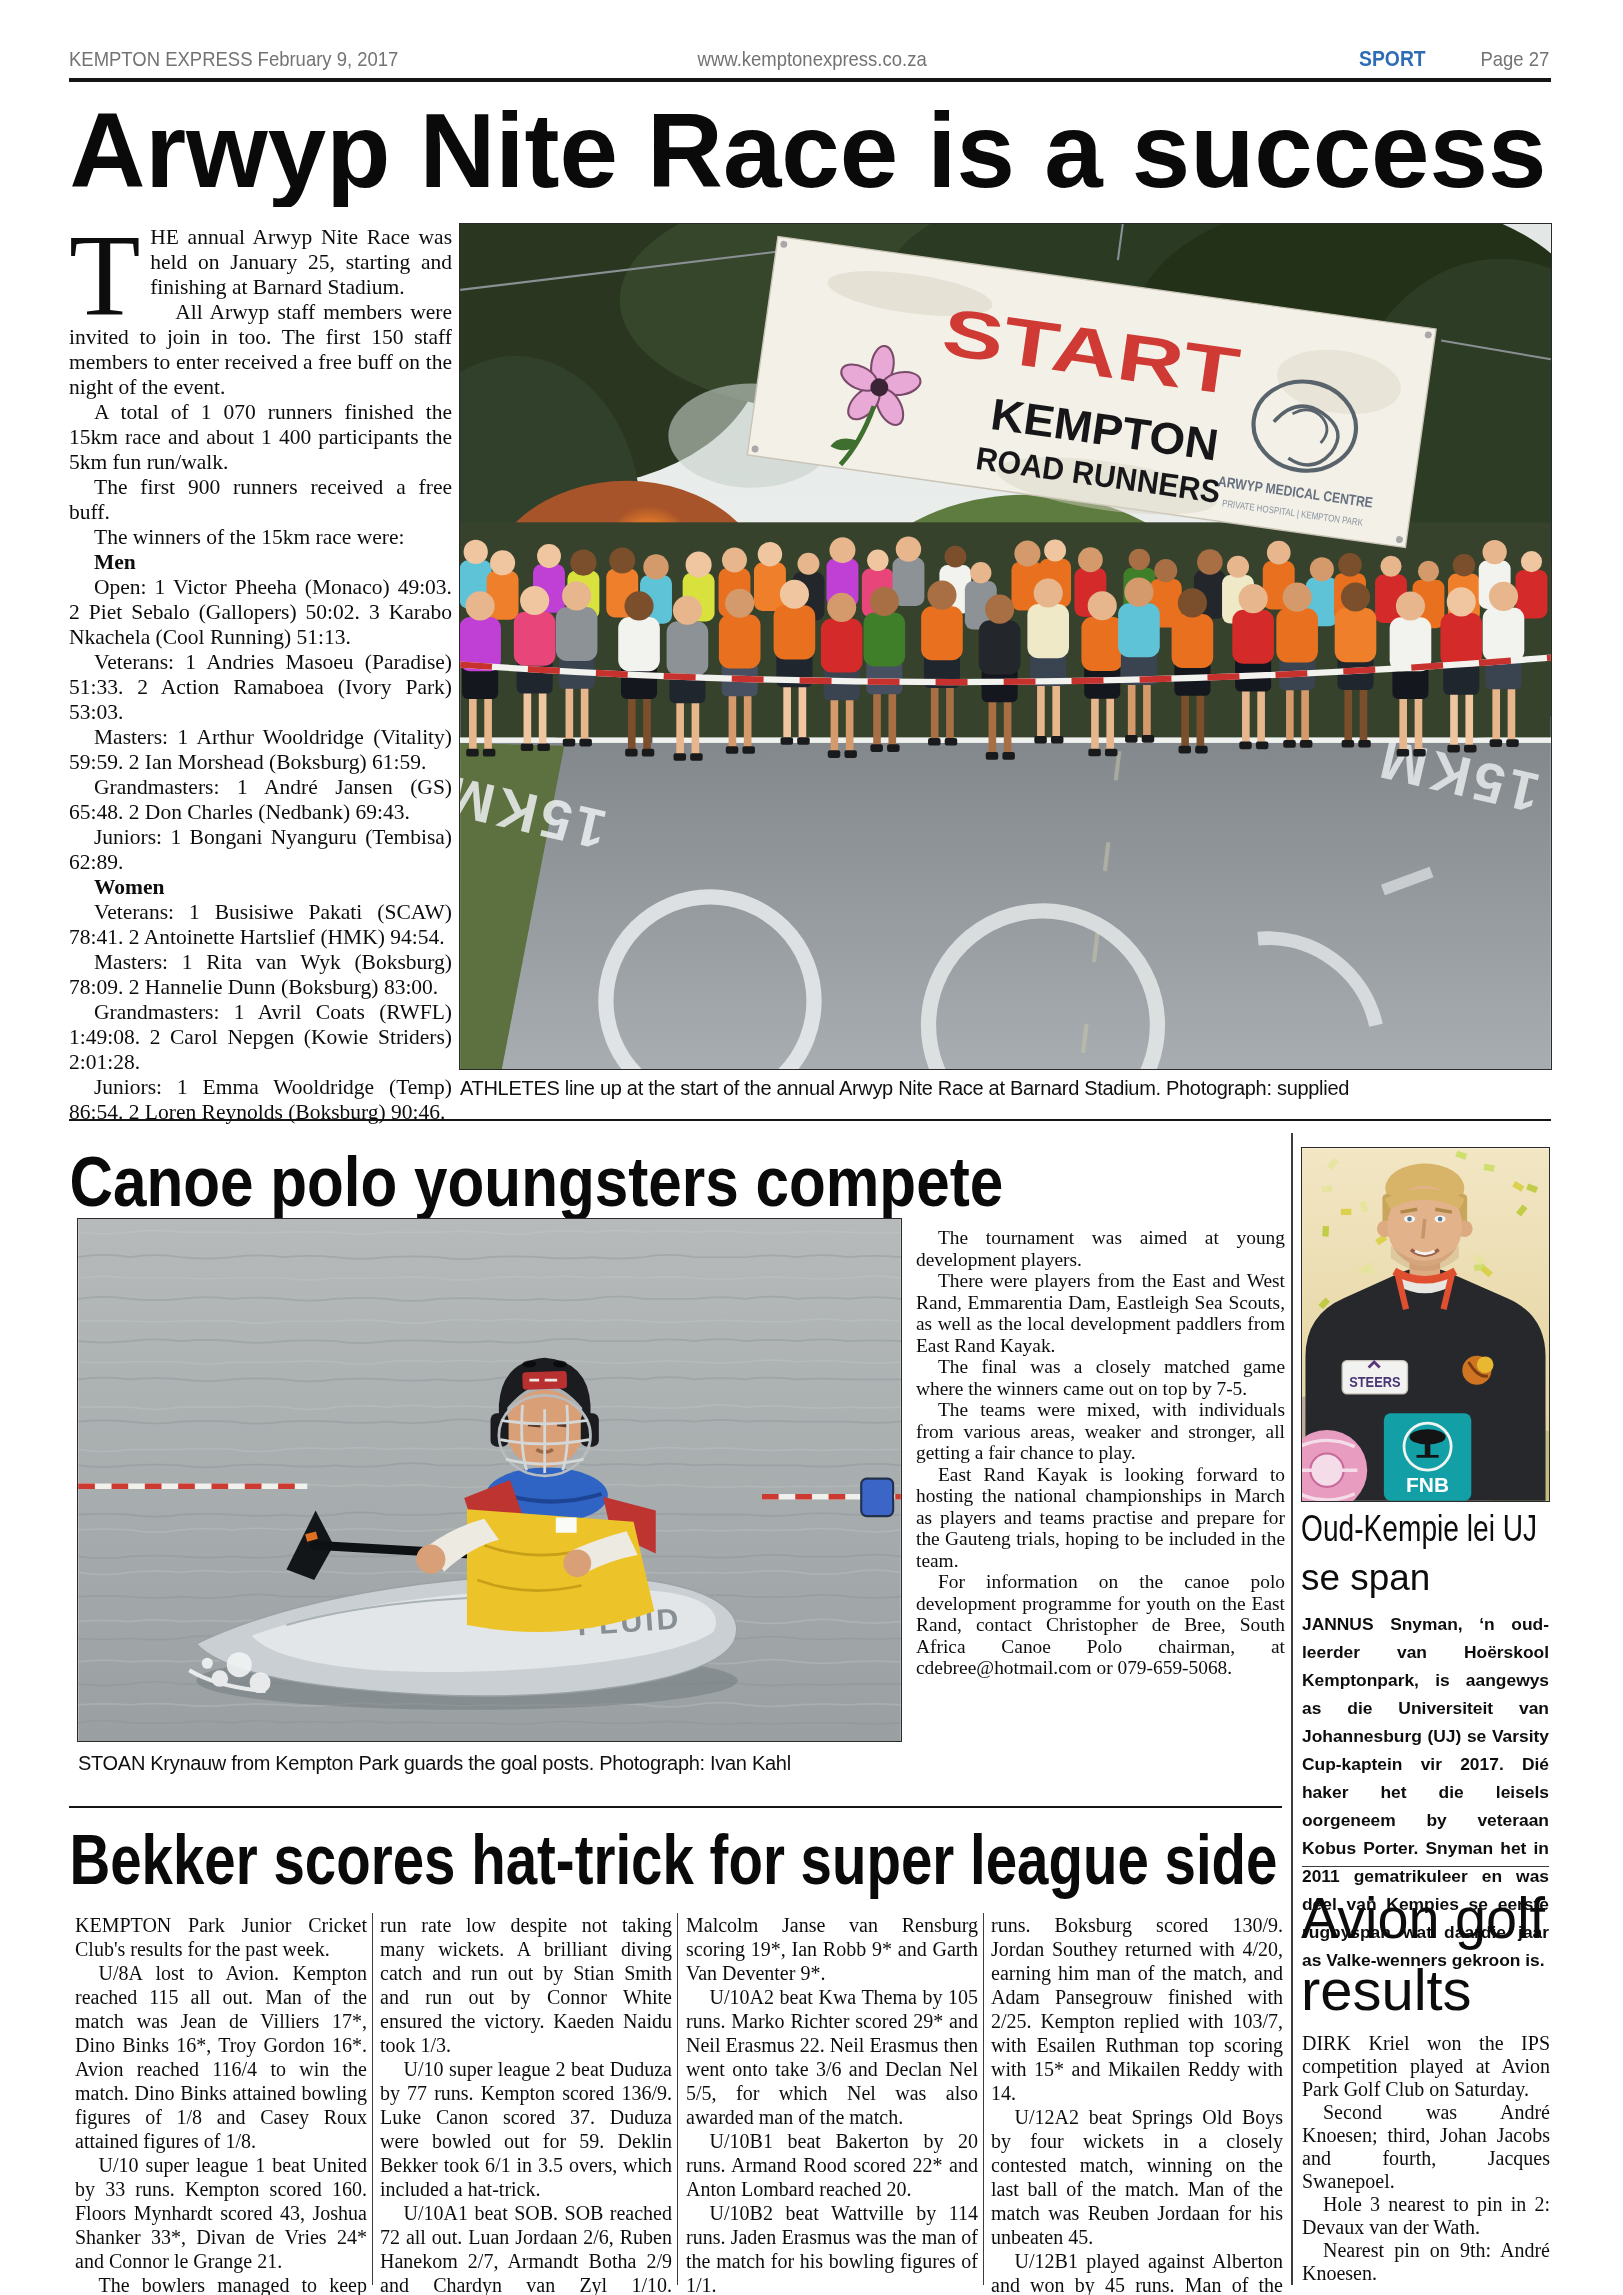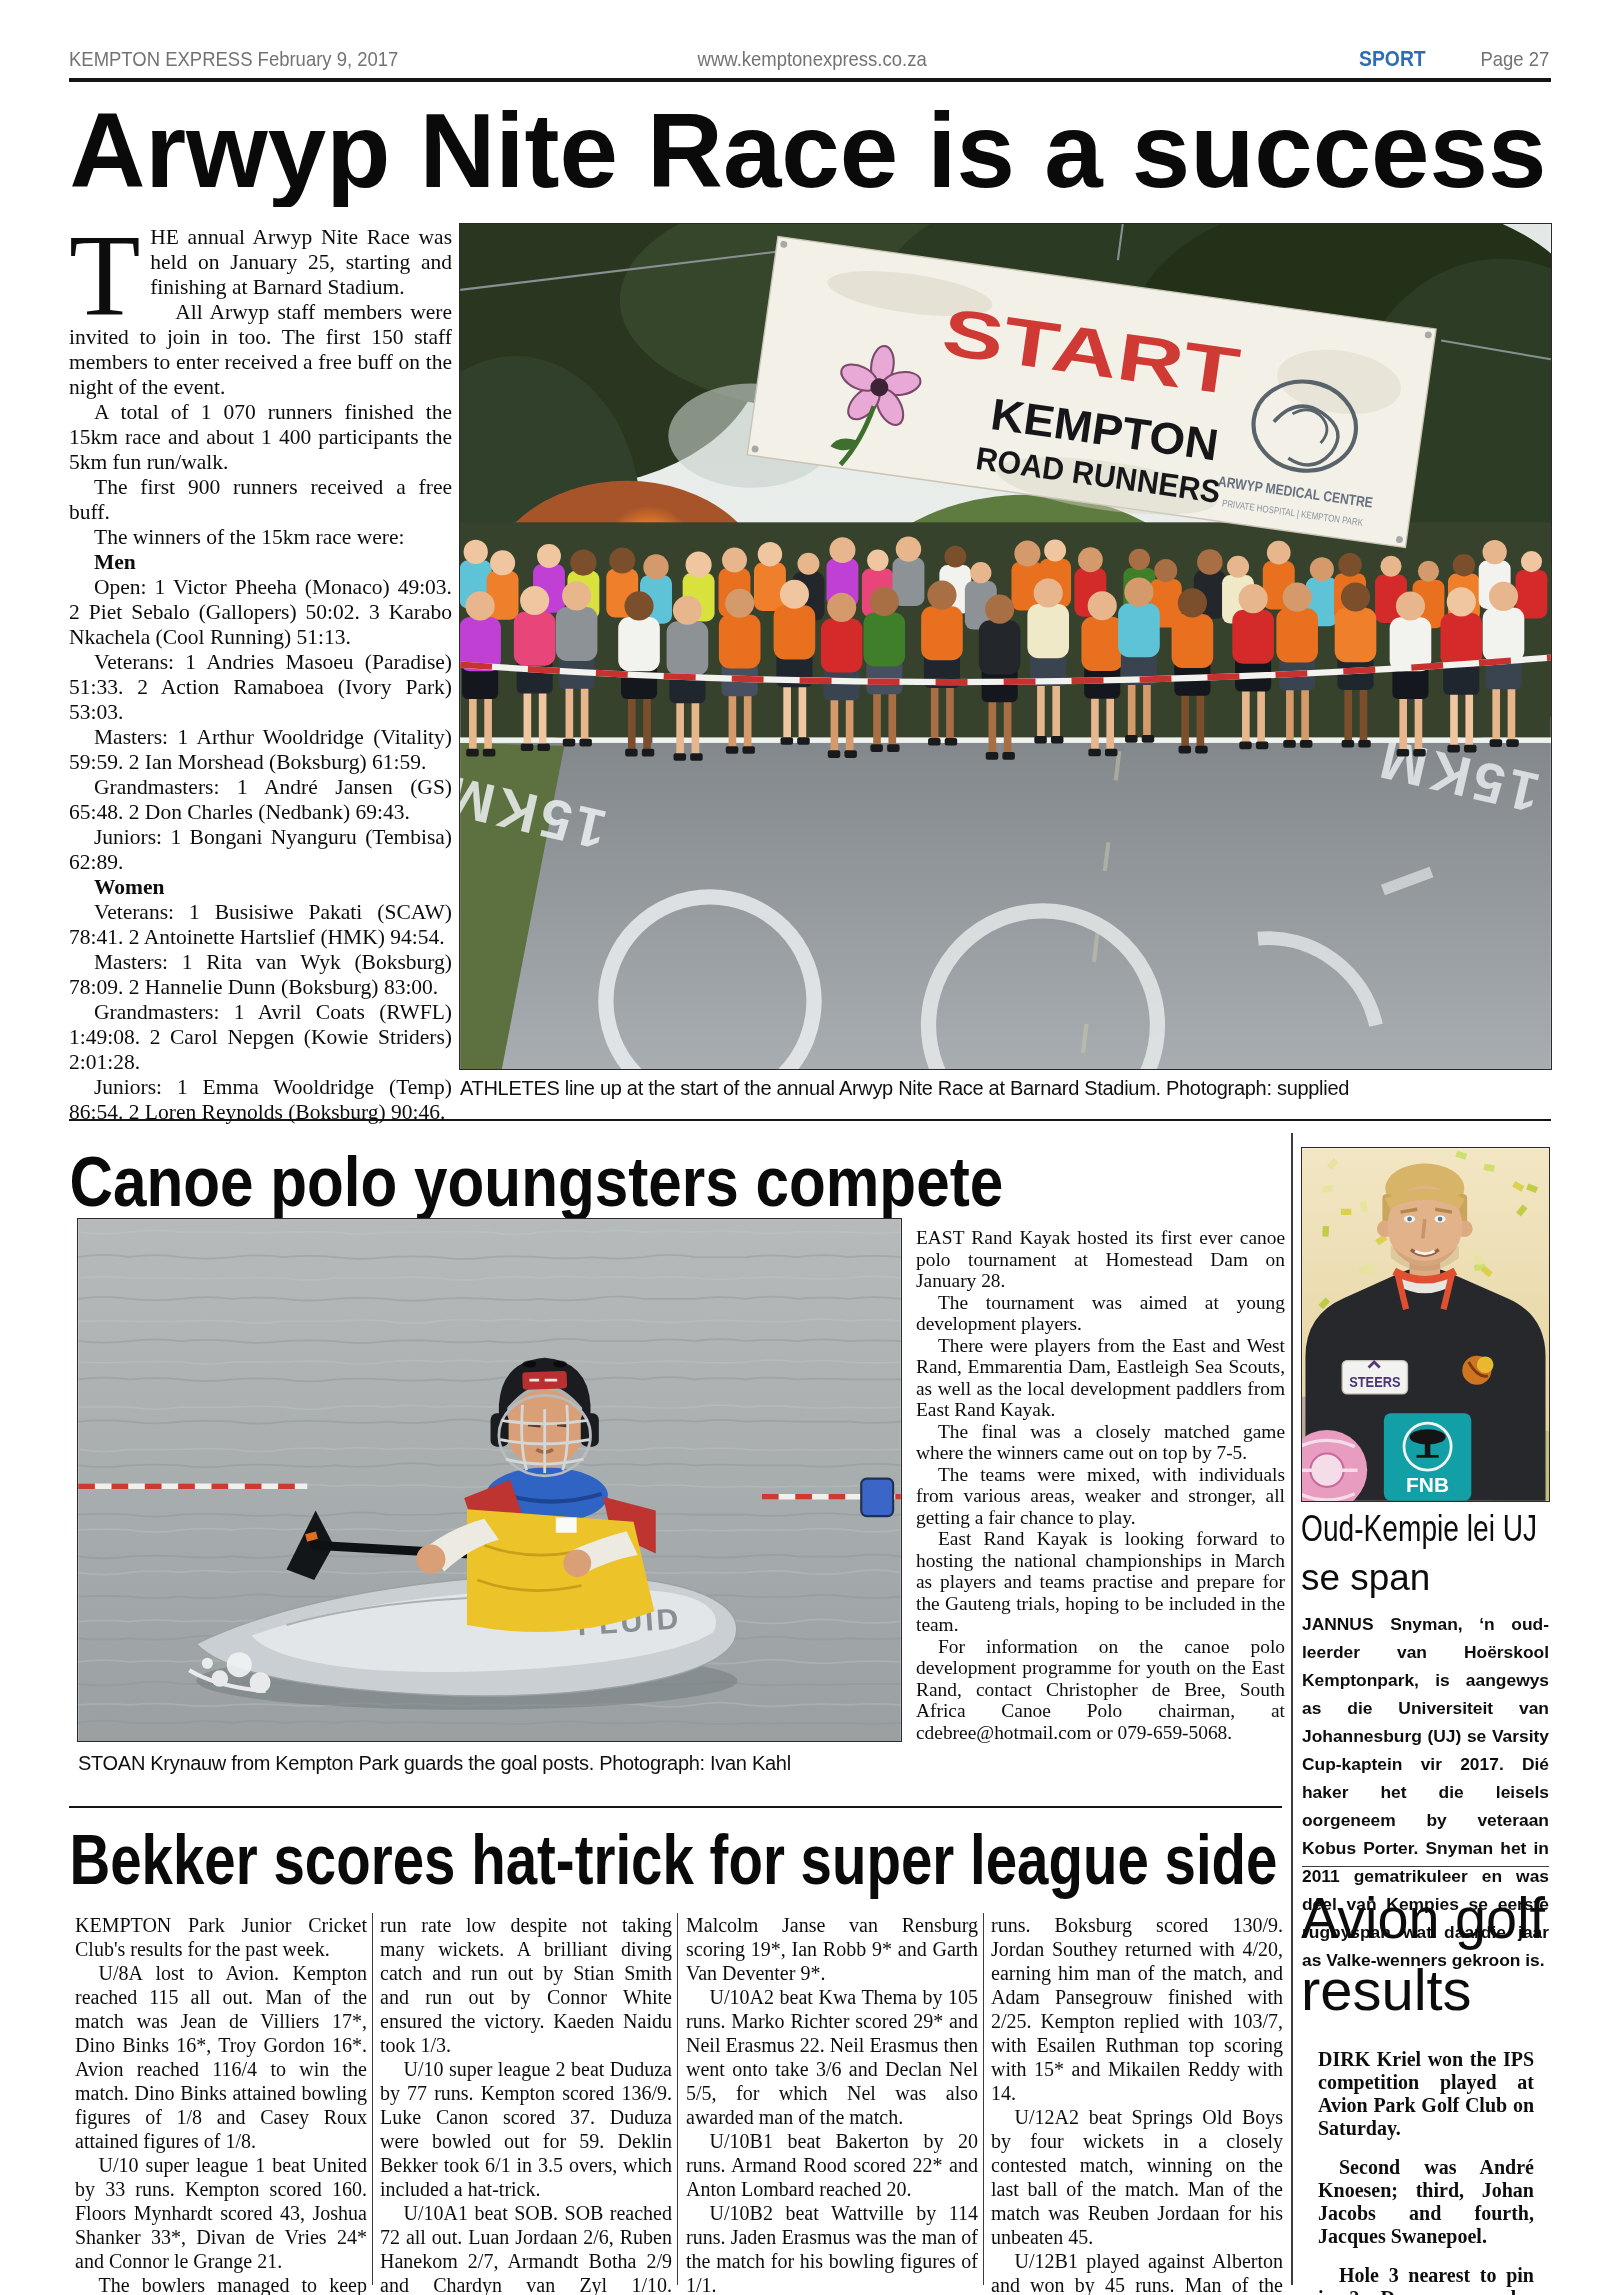--- a/index.html
+++ b/index.html
@@ -17,21 +17,21 @@
   .body-text p.ind{text-indent:25px;}
   .bold-label{font-weight:bold;}
   .gap-above{margin-top:25px;}
   .canoe-text{font-size:19.4px;line-height:21.5px;text-align:justify;}
   .canoe-text p{margin:0;}
   .canoe-text p.ind{text-indent:22px;}
   .cric-text{font-size:20px;line-height:24px;text-align:justify;}
   .cric-text p{margin:0;}
   .cric-text p.ind{text-indent:23.6px;}
   .golf-text{font-size:20px;line-height:23px;text-align:justify;}
-  .golf-text p{margin:16px;font-weight:bold;}
+  .golf-text p{margin:0;}
   .golf-text p.ind{text-indent:21px;}
   .afr-text{font-family:"Liberation Sans","DejaVu Sans",sans-serif;font-weight:bold;
             font-size:17.4px;line-height:28px;text-align:justify;}
   .afr-text p{margin:0;}
   .caption{font-family:"Liberation Sans","DejaVu Sans",sans-serif;font-weight:normal;
            font-size:20px;letter-spacing:-0.3px;color:#101010;}
   .dropcap{float:left;font-size:117px;line-height:90px;margin:5.6px 9.7px 0 0;font-weight:400;}
   .photo-frame{outline:1.4px solid #2a2a2a;}
   svg text{font-family:"Liberation Sans","DejaVu Sans",sans-serif;}
 </style>
@@ -474,21 +474,20 @@
       <circle cx="232" cy="642" r="18"></circle>
         <circle cx="204" cy="662" r="12"></circle>
         <circle cx="262" cy="668" r="15"></circle>
       <circle cx="186" cy="640" r="8"></circle>
         <path d="M160,650 q40,24 110,30" stroke="#f2f4f4" stroke-width="6" fill="none"></path>
     </g>
   </svg>
   <div class="abs caption" style="left:78px;top:1752px;width:826px;">STOAN Krynauw from Kempton Park guards the goal posts. Photograph: Ivan Kahl</div>
 
   <div class="abs canoe-text" style="left:916px;top:1227px;width:369px;">
-    <p>EAST Rand Kayak hosted its first ever canoe polo tournament at Homestead Dam on January 28.</p>
     <p class="ind">The tournament was aimed at young development players.</p>
     <p class="ind">There were players from the East and West Rand, Emmarentia Dam, Eastleigh Sea Scouts, as well as the local development paddlers from East Rand Kayak.</p>
     <p class="ind">The final was a closely matched game where the winners came out on top by 7-5.</p>
     <p class="ind">The teams were mixed, with individuals from various areas, weaker and stronger, all getting a fair chance to play.</p>
     <p class="ind">East Rand Kayak is looking forward to hosting the national championships in March as players and teams practise and prepare for the Gauteng trials, hoping to be included in the team.</p>
     <p class="ind">For information on the canoe polo development programme for youth on the East Rand, contact Christopher de Bree, South Africa Canoe Polo chairman, at cdebree@hotmail.com or 079-659-5068.</p>
   </div>
 
   <div class="abs vrule" style="left:1291px;top:1133px;width:2.1px;height:1152px;"></div>
 

